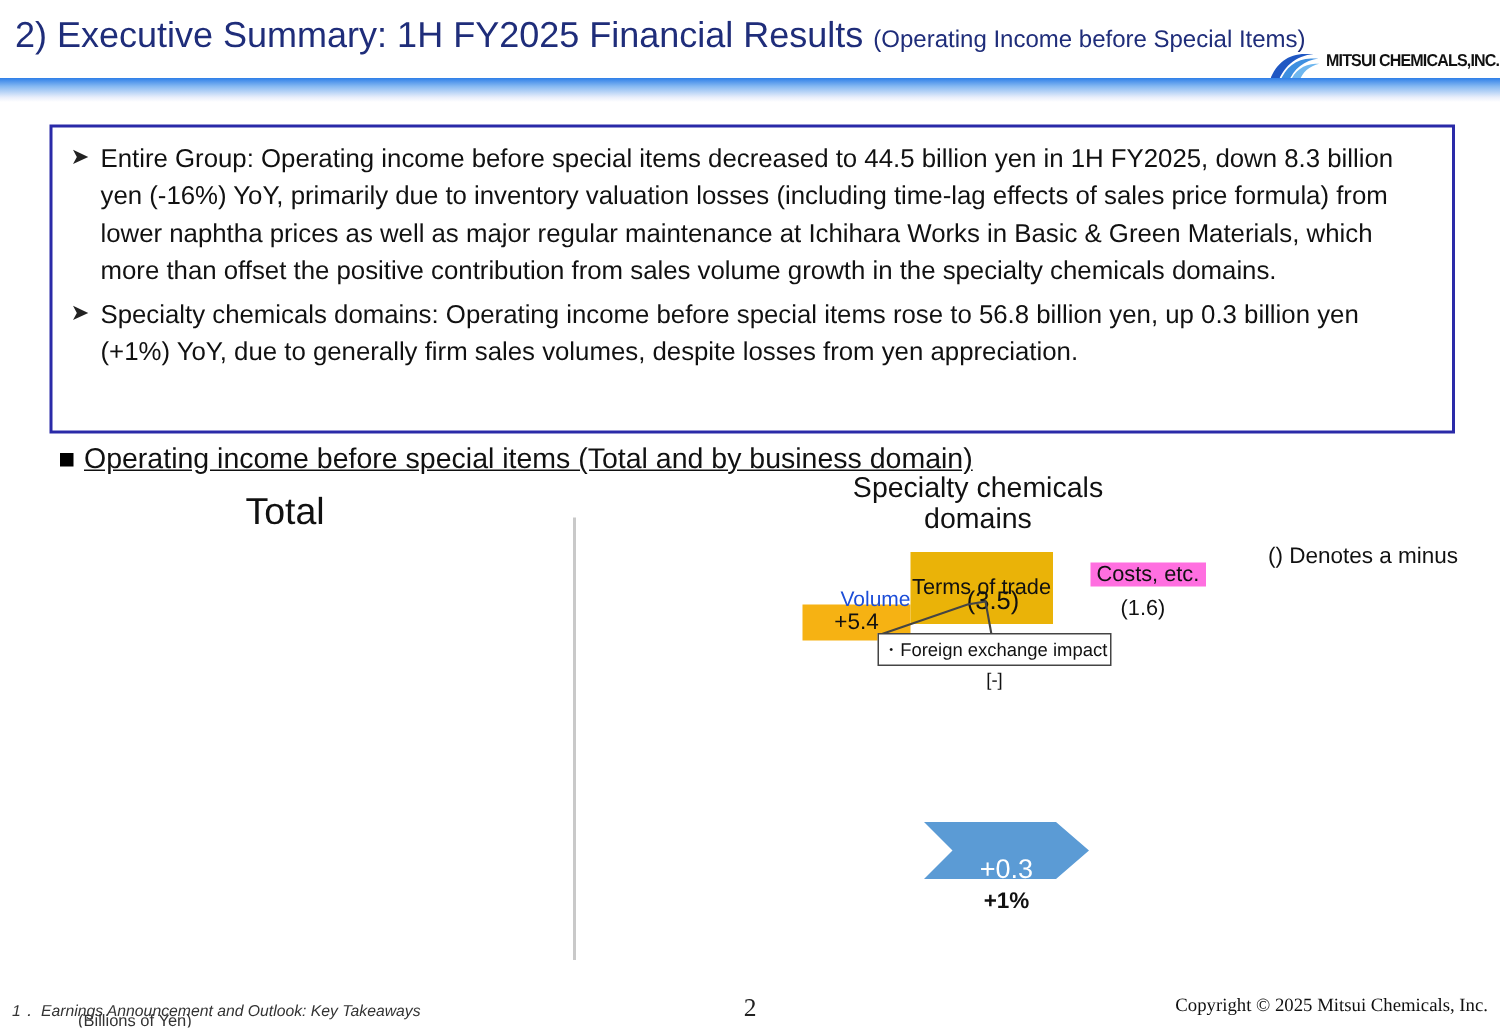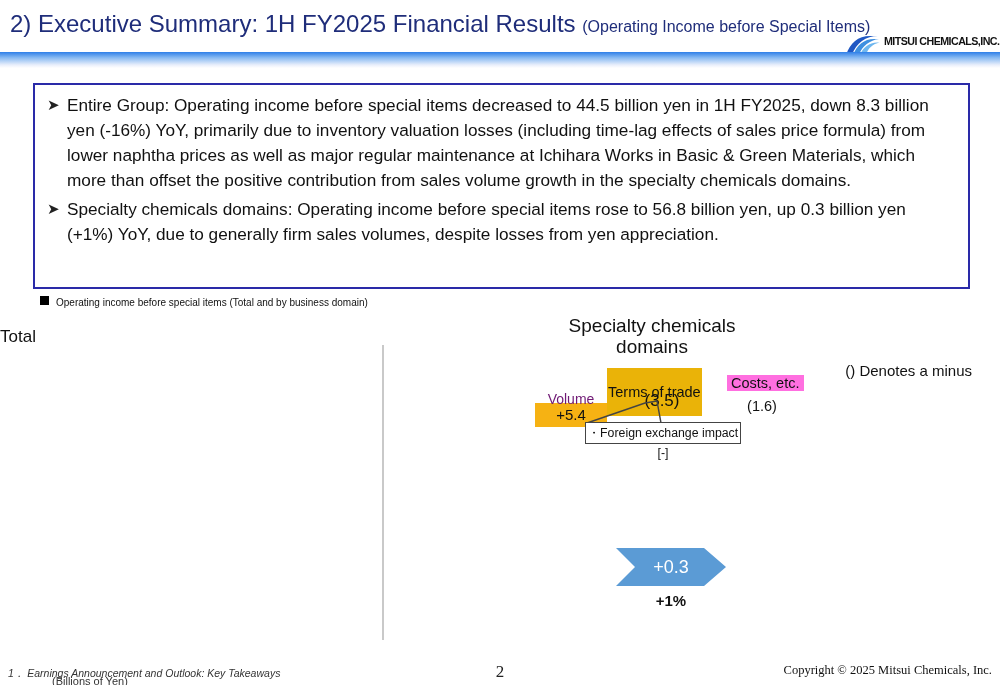--- a/index.html
+++ b/index.html
@@ -66,38 +66,38 @@
   }
   .bullet-text {
     flex: 1 1 auto;
     font-size: 17.2px; color: #111111; line-height: 1.45;
     text-align: left;
   }
 
   
   #section-heading {
     position: absolute; left: 40px; top: 296px;
-    font-size: 10px; color: #111111;
+    font-size: 19px; color: #111111; text-decoration: underline;
   }
   #section-heading .sq {
     display: inline-block; width: 9px; height: 9px;
     background: #000; margin-right: 7px; vertical-align: 1px;
   }
 
   
   #chart-divider {
     position: absolute; left: 382px; top: 345px;
     width: 1.5px; height: 295px; background: #c9c9c9;
   }
 
   
   #left-chart { position: absolute; left: 0px; top: 315px; width: 380px; height: 360px; }
   #left-title {
     position: absolute; left: 0; top: 12px; width: 380px;
-    font-size: 17px; color: #111;
+    text-align: center; font-size: 25px; color: #111;
   }
   #units-label {
     position: absolute; left: 52px; top: 360px;
     font-size: 11px; color: #333;
   }
 
   
   #right-chart { position: absolute; left: 382px; top: 315px; width: 618px; height: 360px; }
   #right-title {
     position: absolute; left: 140px; top: 0px; width: 260px;
@@ -109,21 +109,21 @@
   }
 
   
   #volume-chip {
     position: absolute; left: 153px; top: 50px;
     width: 72px; height: 24px; background: #f6b213;
     text-align: center; font-size: 15px; color: #111; line-height: 24px; margin-top: 38px;
   }
   #volume-caption {
     position: absolute; left: 153px; top: 76px; width: 72px;
-    text-align: center; font-size: 14px; color: #701a75;
+    text-align: right; font-size: 14px; color: #1d4ed8;
   }
   #tot-label {
     position: absolute; left: 225px; top: 53px;
     font-size: 14.5px; color: #111;
     background: #eab308; padding: 16px 1px;
   }
   #tot-value {
     position: absolute; left: 225px; top: 76px; width: 110px;
     text-align: center; font-size: 17px; color: #111;
   }
@@ -139,21 +139,21 @@
   #fx-callout {
     position: absolute; left: 203px; top: 107px;
     width: 156px; height: 22px;
     border: 1.4px solid #444; background: #ffffff;
     font-size: 12.3px; color: #111;
     line-height: 20px; text-align: center;
   }
   #fx-tail { position: absolute; left: 203px; top: 84px; }
   #chevron-wrap { position: absolute; left: 234px; top: 233px; width: 110px; height: 38px; }
   #chevron-label {
-    position: absolute; left: 0; top: 0; width: 110px; height: 38px;
+    position: absolute; left: 0; top: 12px; width: 110px; height: 38px;
     line-height: 38px; text-align: center;
     color: #ffffff; font-size: 18px;
   }
   #pct-label {
     position: absolute; left: 234px; top: 277px; width: 110px;
     text-align: center; font-size: 15px; font-weight: bold; color: #111;
   }
 
   
   #footnote {

